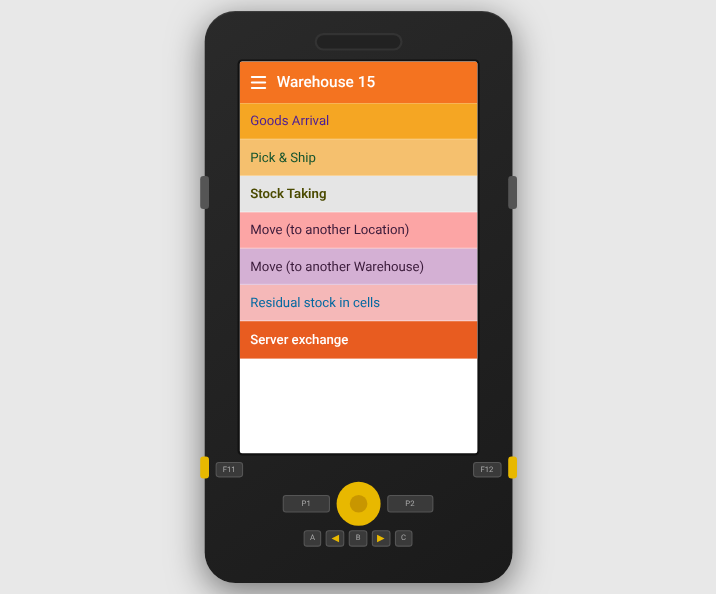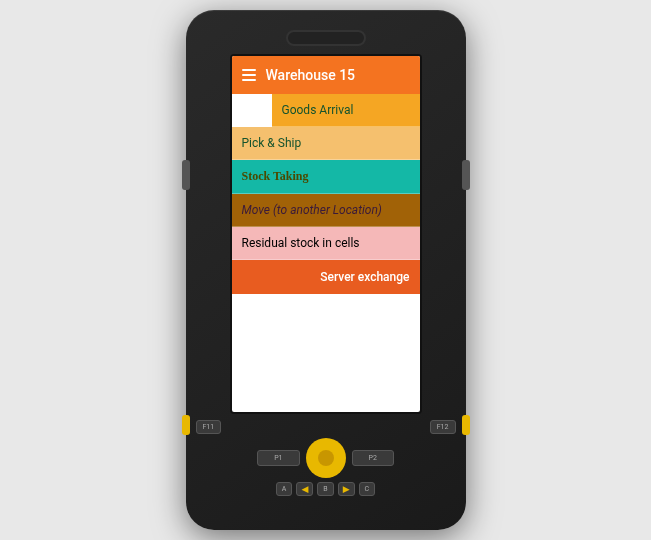--- a/index.html
+++ b/index.html
@@ -61,21 +61,21 @@
       height: 20px;
       background: #e8b800;
       border-radius: 3px;
       bottom: 95px;
     }
     .side-btn-left2 { left: -4px; }
     .side-btn-right2 { right: -4px; }
 
     
     .screen-container {
-      width: 192px;
+      width: 220px;
       height: 360px;
       background: #fff;
       border-radius: 4px;
       overflow: hidden;
       border: 2px solid #111;
       margin-top: 4px;
     }
 
     
     .app-header {
@@ -105,33 +105,33 @@
     }
 
     
     .menu-item {
       padding: 9px 10px;
       font-size: 12px;
       font-weight: 400;
       cursor: pointer;
       border-bottom: 1px solid rgba(255,255,255,0.3);
     }
-    .mi-goods-arrival { background: #f5a623; color: #14532d; margin-left: 40px; }
+    .mi-goods-arrival { background: #f5a623; color: #4c1d95; }
     .mi-pick-ship { background: #f5c06e; color: #14532d; }
-    .mi-stock-taking { background: #14b8a6; color: #4a4a00; font-weight: 600; font-family: Liberation Serif, serif; }
-    .mi-move-location { background: #a16207; color: #3a1a3a; font-style: italic; }
+    .mi-stock-taking { background: #e5e5e5; color: #4a4a00; font-weight: 600; }
+    .mi-move-location { background: #fca5a5; color: #3a1a3a; }
     .mi-move-warehouse { background: #d4b0d4; color: #3a1a3a; }
-    .mi-residual { background: #f5b8b8; color: #000000; }
+    .mi-residual { background: #f5b8b8; color: #0369a1; }
     .mi-writeoff { background: #fce8e0; color: #5a1a1a; }
 
     
     .server-btn {
       background: #e85c20;
       color: white;
-      text-align: right;
+      text-align: left;
       padding: 10px;
       font-size: 12px;
       font-weight: 500;
       cursor: pointer;
     }
 
     
     .device-bottom {
       width: 100%;
       flex: 1;
@@ -240,20 +240,23 @@
     </div>
     <div class="menu-item mi-pick-ship">
       <span>Pick &amp; Ship</span>
     </div>
     <div class="menu-item mi-stock-taking">
       <span>Stock Taking</span>
     </div>
     <div class="menu-item mi-move-location">
       <span>Move (to another Location)</span>
     </div>
+    <div class="menu-item mi-move-warehouse">
+      <span>Move (to another Warehouse)</span>
+    </div>
     <div class="menu-item mi-residual">
       <span>Residual stock in cells</span>
     </div>
 
     <div class="server-btn">
       <span>Server exchange</span>
     </div>
   </div>
 
   <div class="device-bottom">

